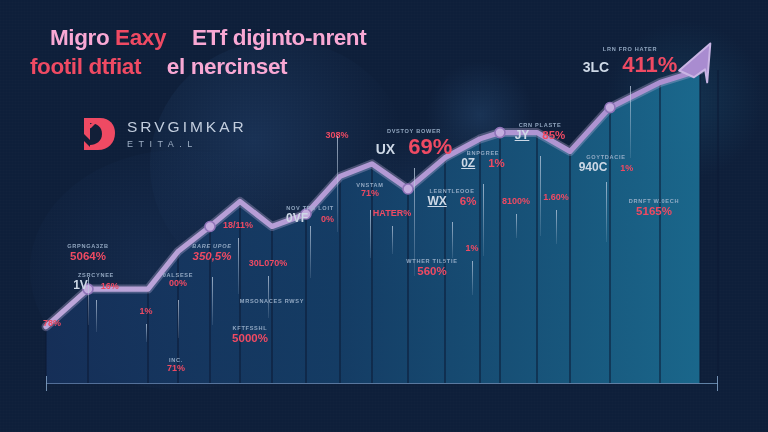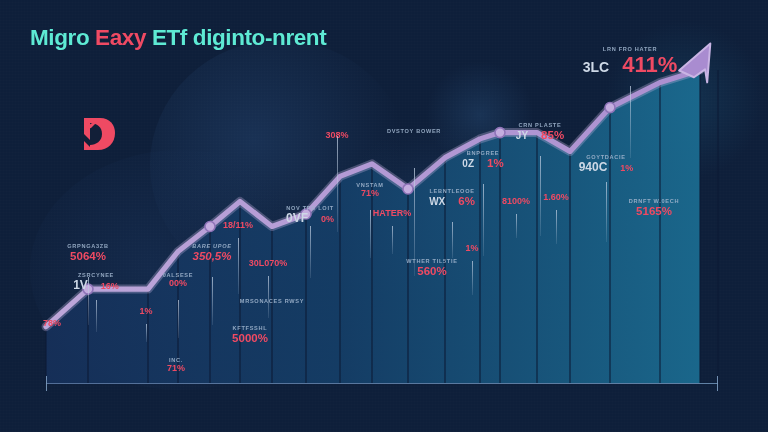--- a/index.html
+++ b/index.html
@@ -21,41 +21,41 @@
   .b4{left:30px;top:150px;width:300px;height:240px;background:radial-gradient(circle at 40% 50%,rgba(26,52,92,.5),rgba(26,52,92,0) 70%);}
   .b5{left:600px;top:20px;width:170px;height:160px;background:radial-gradient(circle at 50% 50%,rgba(30,92,128,.3),rgba(30,92,128,0) 68%);}
   .grain{position:absolute;inset:0;pointer-events:none;opacity:.16;
     background-image:repeating-linear-gradient(0deg,rgba(255,255,255,.05) 0 1px,rgba(0,0,0,0) 1px 3px),
                      repeating-linear-gradient(90deg,rgba(255,255,255,.04) 0 1px,rgba(0,0,0,0) 1px 3px);}
 
   
   #headline{position:absolute;left:30px;top:24px;width:470px;}
   .hl-line{font-size:22.5px;font-weight:700;line-height:1.28;color:#ffffff;letter-spacing:-.4px;white-space:nowrap;}
   .hl-accent{color:#ef4a63;margin-top:11px;}
-  .hl-w{color:#5eead4;}
+  .hl-w{color:#f9a8d4;margin-left:20px;}
 
   
   #logo{position:absolute;left:82px;top:116px;display:flex;align-items:center;gap:11px;}
   #logo-mark{width:34px;height:36px;flex:0 0 auto;}
   .logo-text{line-height:1;}
   .logo-name{font-size:15.5px;letter-spacing:3.0px;color:#c3cede;font-weight:400;}
   .logo-sub{font-size:9px;letter-spacing:5.5px;color:#9fb0c6;margin-top:5px;font-weight:400;}
 
   
   #chart{position:absolute;left:0;top:0;width:768px;height:432px;}
   .axis{position:absolute;left:46px;top:383px;width:672px;height:1px;background:linear-gradient(90deg,#5e7ca8,#6f93b8);opacity:.85;}
   .axis-cap{position:absolute;top:376px;width:1px;height:15px;background:#7d9cc0;opacity:.9;}
 
   
   .anno{position:absolute;white-space:nowrap;transform:translate(-50%,0);}
   .anno-title{font-size:5.6px;letter-spacing:.7px;color:#9fb4cd;font-weight:700;text-align:center;opacity:.9;filter:blur(.25px);}
   .anno-val{font-size:17px;font-weight:700;color:#ef4a63;text-align:center;line-height:1.05;margin-top:1px;}
   .anno-val .pre{color:#cdd8e6;font-size:12px;font-weight:700;margin-right:13px;}
   .anno-sm .anno-val{font-size:11.5px;}
-  .anno-sm .anno-val .pre{font-size:10px;}
+  .anno-sm .anno-val .pre{font-size:12px;text-decoration:underline;}
   .anno-xs .anno-val{font-size:9px;}
   .anno-big .anno-val{font-size:22px;}
   .anno-big .anno-val .pre{font-size:14px;}
   .lead{position:absolute;width:1px;background:linear-gradient(180deg,rgba(190,205,225,.75),rgba(190,205,225,.12));}
 </style>
 </head>
 <body>
 
 <div id="stage">
 
@@ -167,20 +167,21 @@
         <div class="anno-val">308%</div>
       </div>
       <div class="lead" style="left: 337px; top: 136px; height: 96px;"></div>
       <div class="anno anno-xs" style="left: 310px; top: 205px;">
         <div class="anno-title">NOV TFG LOIT</div>
         <div class="anno-val"><span class="pre">0VF</span>0%</div>
       </div>
       <div class="lead" style="left: 310px; top: 226px; height: 52px;"></div>
       <div class="anno anno-big" style="left: 414px; top: 128px;">
         <div class="anno-title">DVSTOY BOWER</div>
+        <div class="anno-val"><span class="pre">UX</span>69%</div>
       </div>
       <div class="lead" style="left: 414px; top: 168px; height: 108px;"></div>
       <div class="anno anno-xs" style="left: 370px; top: 182px;">
         <div class="anno-title">VNSTAM</div>
         <div class="anno-val">71%</div>
       </div>
       <div class="lead" style="left: 370px; top: 210px; height: 48px;"></div>
       <div class="anno anno-xs" style="left: 392px; top: 208px;">
         <div class="anno-val">HATER%</div>
       </div>
@@ -227,24 +228,29 @@
       </div>
       <div class="lead" style="left: 630px; top: 86px; height: 72px;"></div>
       <div class="anno anno-sm" style="left: 654px; top: 198px;">
         <div class="anno-title">DRNFT W.0ECH</div>
         <div class="anno-val">5165%</div>
       </div>
     </div>
 
   <div id="headline">
     <div class="hl-line"><span class="hl-w">Migro </span><span class="hl-accent">Eaxy</span><span class="hl-w"> ETf diginto-nrent</span></div>
+    <div class="hl-line"><span class="hl-accent">footil dtfiat</span><span class="hl-w"> el nercinset</span></div>
   </div>
 
   <div id="logo">
     <svg id="logo-mark" viewBox="0 0 34 36">
       <path d="M2 2 L18 2 C28 2 33 9 33 17 C33 27 26 34 16 34 L2 34 Z" fill="#ef4a63"></path>
       <path d="M8 7 L8 29 C14 29 20 25 20 18 C20 11 15 7 8 7 Z" fill="#121f38"></path>
       <path d="M6 13 C6 9 10 6 14 7 L9 12 Z" fill="#ef4a63"></path>
       <path d="M0 16 L8 24 L8 31 L0 23 Z" fill="#121f38"></path>
     </svg>
+    <div class="logo-text">
+      <div class="logo-name">SRVGIMKAR</div>
+      <div class="logo-sub">ETITA.L</div>
+    </div>
   </div>
 
 </div>
 
 </body></html>

